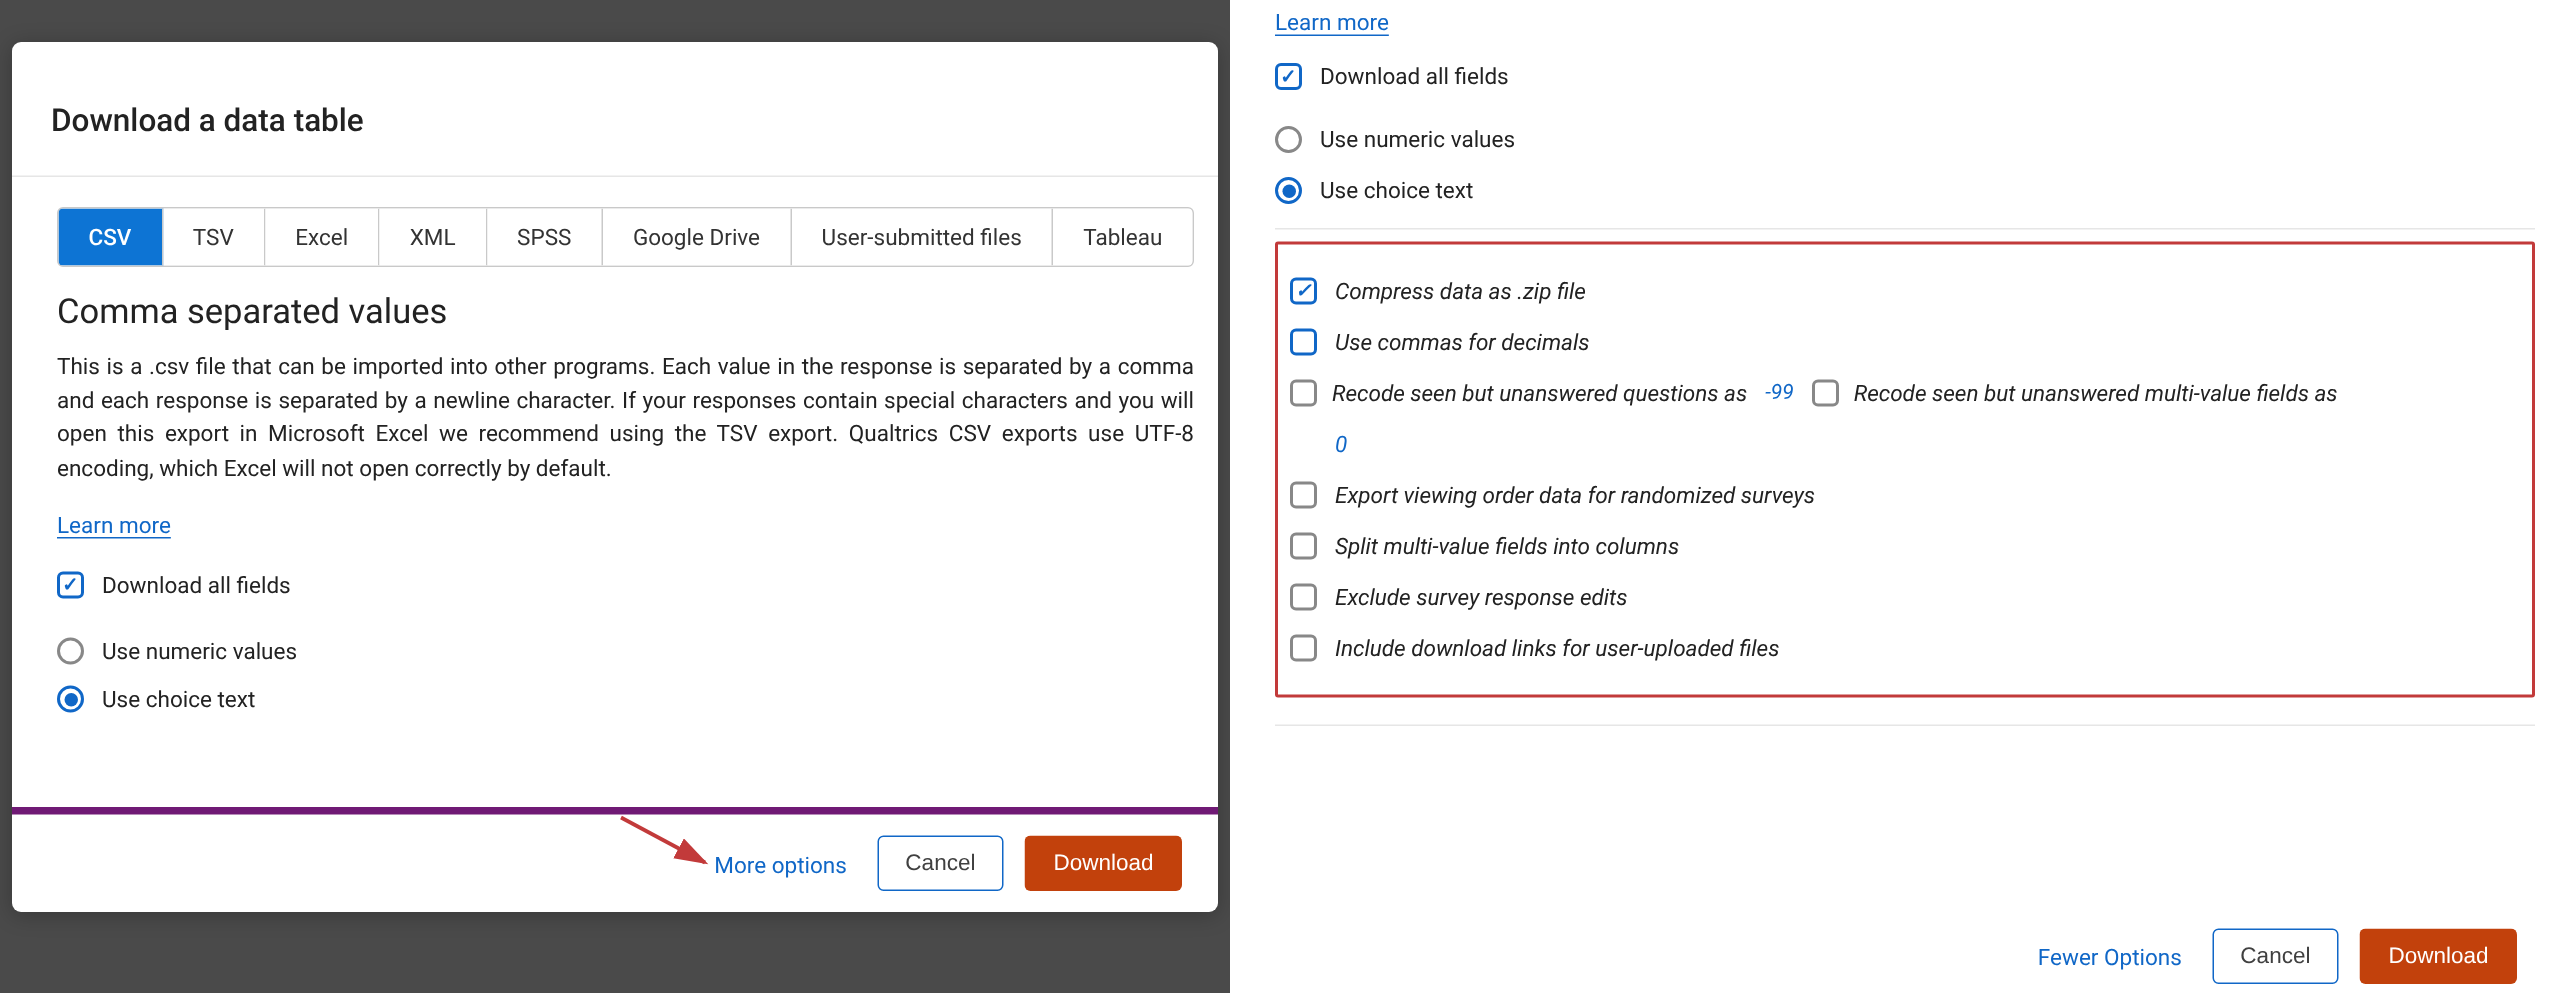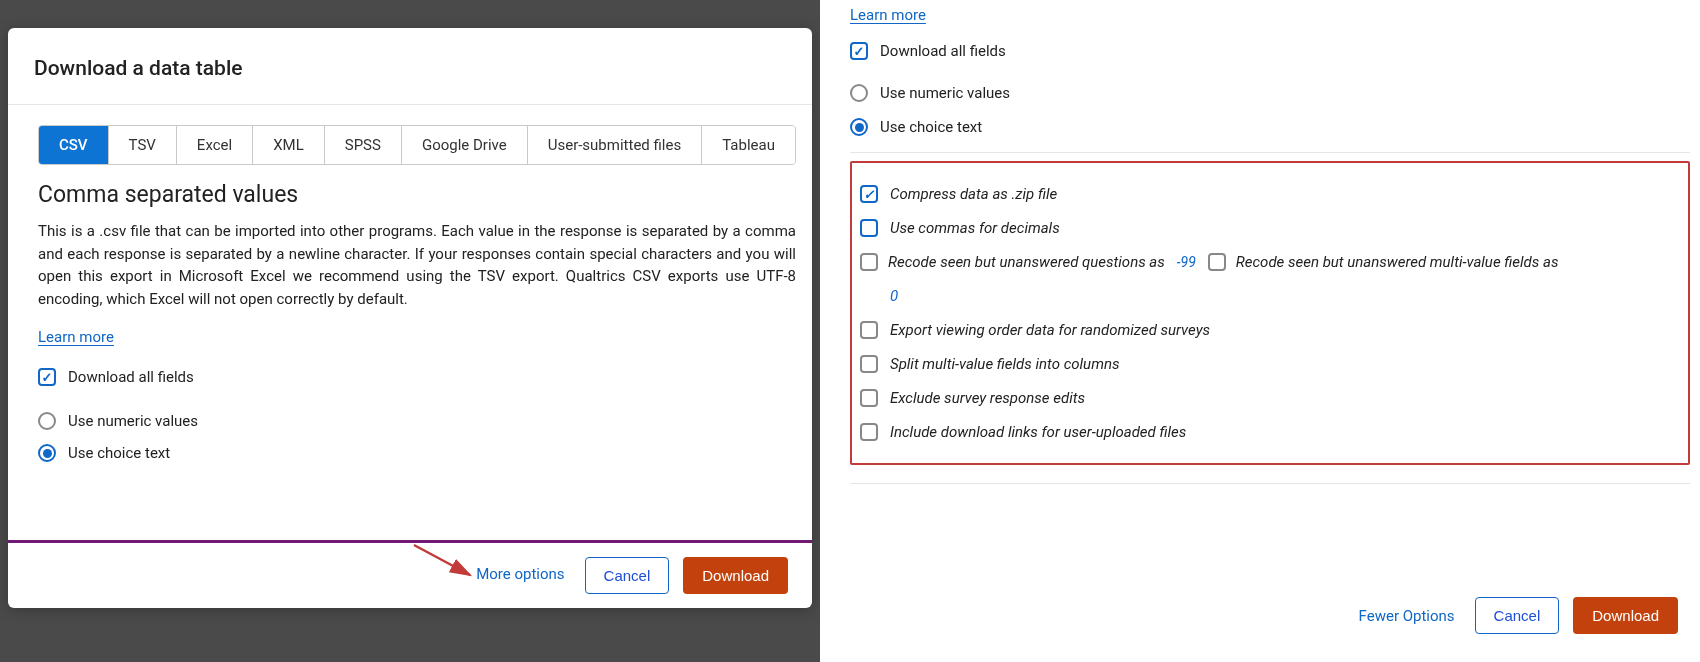--- a/index.html
+++ b/index.html
@@ -35,21 +35,21 @@
     margin: 0 8px 8px 8px;
     border-radius: 6px;
     box-shadow: 0 2px 14px rgba(0,0,0,0.25);
     height: 580px;
     display: flex;
     flex-direction: column;
   }
   .dialog-header {
     font-size: 21px;
     font-weight: 500;
-    padding: 28px 26px 24px 26px;
+    padding: 41px 26px 24px 26px;
     border-bottom: 1px solid #e6e6e6;
   }
   .dialog-body {
     padding: 20px 16px 0 30px;
     flex: 1;
     overflow: auto;
   }
   .tab-strip {
     display: flex;
     border: 1px solid #c9c9c9;
@@ -115,25 +115,25 @@
     line-height: 1;
   }
   .radio.checked { border-color: #1067c7; }
   .radio.checked::after {
     content: "";
     width: 9px; height: 9px;
     background: #1067c7;
     border-radius: 50%;
   }
   .dialog-footer {
-    border-top: 3px solid #701a75;
+    border-top: 5px solid #701a75;
     padding: 14px 24px;
     display: flex;
     justify-content: flex-end;
-    align-items: flex-start;
+    align-items: flex-end;
     gap: 14px;
     position: relative;
   }
   .arrow {
     position: absolute;
     left: 404px;
     top: 0px;
     width: 70px;
     height: 40px;
     pointer-events: none;
@@ -147,21 +147,21 @@
   }
   .btn {
     border-radius: 4px;
     padding: 9px 18px;
     font-size: 15px;
     cursor: pointer;
     border: 1px solid transparent;
   }
   .btn-outline {
     background: #fff;
-    color: #1d4ed8;
+    color: #404040;
     border-color: #1067c7;
     padding-left: 18px;
   }
   .btn-primary {
     background: #c2410c;
     color: #fff;
   }
   
   .right-top { margin-bottom: 6px; }
   .option-line {
@@ -179,21 +179,21 @@
   }
   .red-box {
     border: 2px solid #c23a3a;
     border-radius: 2px;
     padding: 6px 8px 6px 8px;
     margin-top: 8px;
     font-style: italic;
   }
   .right-footer {
     position: absolute;
-    bottom: 28px;
+    bottom: 6px;
     right: 22px;
     display: flex;
     align-items: center;
     gap: 14px;
   }
   hr.sep {
     border: none;
     border-top: 1px solid #e6e6e6;
     margin: 10px 0 4px 0;
   }

